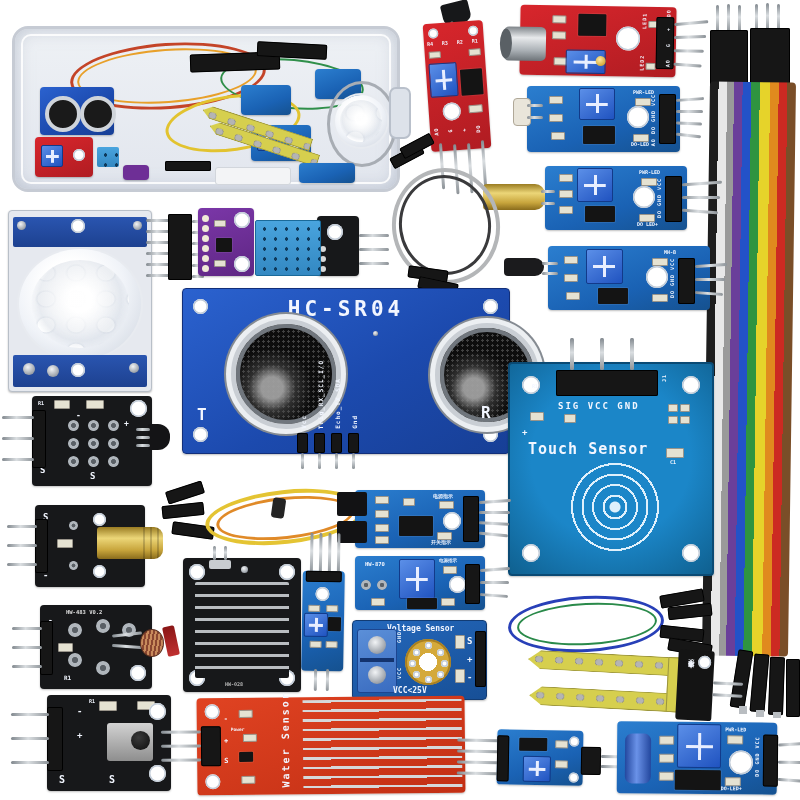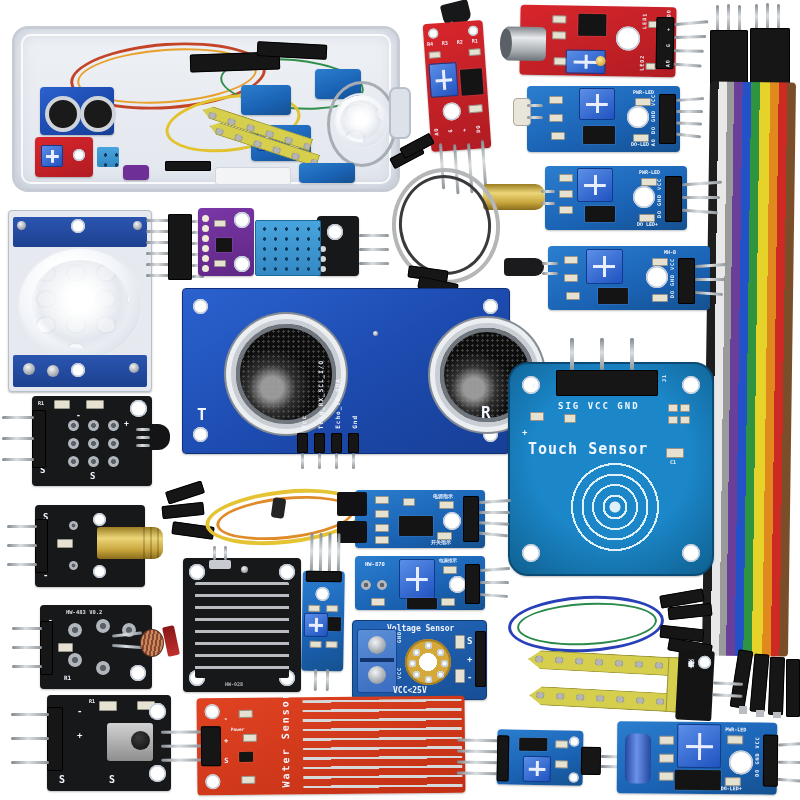--- a/index.html
+++ b/index.html
@@ -292,41 +292,42 @@
     <div class="conn" style="left:400px;top:140px;width:34px;height:12px;transform:rotate(-28deg)"></div>
     <div class="conn" style="left:408px;top:268px;width:40px;height:12px;transform:rotate(8deg)"></div>
     <div class="conn" style="left:418px;top:280px;width:40px;height:12px;transform:rotate(12deg)"></div>
   </div>
 
   <div class="pcb royal" style="left:182px;top:288px;width:326px;height:164px;border:1px solid #122f7a">
     <div class="hole" style="left:10px;top:10px;width:15px;height:15px"></div>
     <div class="hole" style="left:300px;top:10px;width:15px;height:15px"></div>
     <div class="hole" style="left:10px;top:138px;width:15px;height:15px"></div>
     <div class="hole" style="left:300px;top:138px;width:15px;height:15px"></div>
+    <div class="silk" style="left:0;right:0;top:10px;text-align:center;font-size:21px;letter-spacing:4px">HC-SR04</div>
     <div class="screw" style="left:130px;top:42px;width:5px;height:5px"></div>
     <div class="screw" style="left:190px;top:42px;width:5px;height:5px"></div>
     <div class="tdr" style="left:48px;top:30px;width:100px;height:100px"></div>
     <div class="tdr" style="left:252px;top:34px;width:94px;height:94px"></div>
     <span class="silk" style="left:14px;top:118px;font-size:16px">T</span>
     <span class="silk" style="left:298px;top:116px;font-size:16px">R</span>
     <span class="vtext" style="left:118px;bottom:24px">Vcc</span>
     <span class="vtext" style="left:135px;bottom:24px">Trig_RX_SCL_I/O</span>
     <span class="vtext" style="left:152px;bottom:24px">Echo_TX_SDA</span>
     <span class="vtext" style="left:169px;bottom:24px">Gnd</span>
     <div class="conn" style="left:114px;top:144px;width:11px;height:20px"></div>
     <div class="conn" style="left:131px;top:144px;width:11px;height:20px"></div>
     <div class="conn" style="left:148px;top:144px;width:11px;height:20px"></div>
     <div class="conn" style="left:165px;top:144px;width:11px;height:20px"></div>
     <div class="pinv" style="left:118px;top:164px;height:16px"></div>
     <div class="pinv" style="left:135px;top:164px;height:16px"></div>
     <div class="pinv" style="left:152px;top:164px;height:16px"></div>
     <div class="pinv" style="left:169px;top:164px;height:16px"></div>
   </div>
 
-  <div class="pcb" style="left:508px;top:362px;width:202px;height:210px;border-radius:20px;border:2px solid #0a4a74;
+  <div class="pcb" style="left:508px;top:362px;width:202px;height:210px;border-radius:4px;border:2px solid #0a4a74;
               background:radial-gradient(circle at 50% 45%,#1b86c8 52%,#0f608f 100%)">
     <div class="pinv" style="left:60px;top:-26px;height:32px;width:4px"></div>
     <div class="pinv" style="left:90px;top:-26px;height:32px;width:4px"></div>
     <div class="pinv" style="left:120px;top:-26px;height:32px;width:4px"></div>
     <div class="hole" style="left:12px;top:12px;width:18px;height:18px"></div>
     <div class="hole" style="left:172px;top:12px;width:18px;height:18px"></div>
     <div class="hole" style="left:12px;top:180px;width:18px;height:18px"></div>
     <div class="hole" style="left:172px;top:180px;width:18px;height:18px"></div>
     <div class="conn" style="left:46px;top:6px;width:102px;height:26px"></div>
     <span class="silk" style="left:22px;top:20px;font-size:5px">R1</span>

